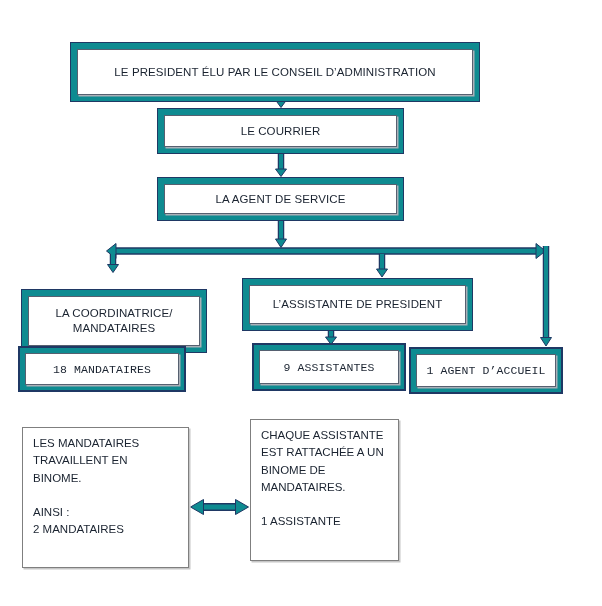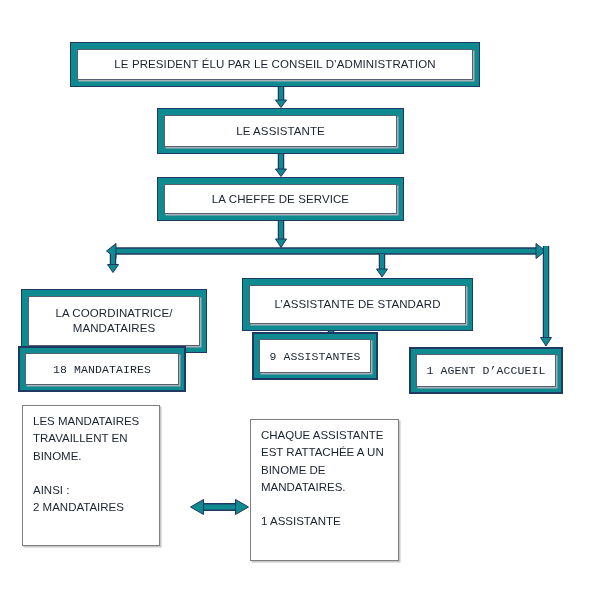--- a/index.html
+++ b/index.html
@@ -94,70 +94,70 @@
     </g>
 
     <g>
       <line class="ln-o" x1="202" y1="507" x2="237" y2="507" stroke-width="8"></line>
       <line class="ln-i" x1="202" y1="507" x2="237" y2="507" stroke-width="5"></line>
       <polygon class="hd" points="203.5,499.5 203.5,514.5 190.5,507"></polygon>
       <polygon class="hd" points="235.5,499.5 235.5,514.5 248.5,507"></polygon>
     </g>
   </svg>
 
-  <div class="node" style="left:70px;top:42px;width:410px;height:45px">
+  <div class="node" style="left:70px;top:42px;width:410px;height:60px">
     <div class="node-inner">
       <span class="node-label">LE PRESIDENT ÉLU PAR LE CONSEIL D’ADMINISTRATION</span>
     </div>
   </div>
 
   <div class="node" style="left:157px;top:108px;width:247px;height:46px">
     <div class="node-inner">
-      <span class="node-label">LE ASSISTANTE</span>
+      <span class="node-label">LE COURRIER</span>
     </div>
   </div>
 
   <div class="node" style="left:157px;top:177px;width:247px;height:44px">
     <div class="node-inner">
-      <span class="node-label">LA CHEFFE DE SERVICE</span>
+      <span class="node-label">LA AGENT DE SERVICE</span>
     </div>
   </div>
 
   <div class="node" style="left:21px;top:289px;width:186px;height:64px">
     <div class="node-inner">
       <span class="node-label">LA COORDINATRICE/
 MANDATAIRES</span>
     </div>
   </div>
 
   <div class="node" style="left:242px;top:278px;width:231px;height:53px">
     <div class="node-inner">
-      <span class="node-label">L’ASSISTANTE DE STANDARD</span>
+      <span class="node-label">L’ASSISTANTE DE PRESIDENT</span>
     </div>
   </div>
 
   <div class="node lvl3" style="left:18px;top:346px;width:168px;height:46px">
     <div class="node-inner">
       <span class="node-label">18 MANDATAIRES</span>
     </div>
   </div>
 
-  <div class="node lvl3" style="left:252px;top:332px;width:126px;height:48px">
+  <div class="node lvl3" style="left:252px;top:343px;width:154px;height:48px">
     <div class="node-inner">
       <span class="node-label">9 ASSISTANTES</span>
     </div>
   </div>
 
   <div class="node lvl3" style="left:409px;top:347px;width:154px;height:47px">
     <div class="node-inner">
       <span class="node-label">1 AGENT D’ACCUEIL</span>
     </div>
   </div>
 
-  <div class="note" style="left:22px;top:405px;width:138px;height:141px">LES MANDATAIRES
+  <div class="note" style="left:22px;top:427px;width:167px;height:141px">LES MANDATAIRES
 TRAVAILLENT EN
 BINOME.
 
 AINSI :
 2 MANDATAIRES</div>
 
   <div class="note" style="left:250px;top:419px;width:149px;height:142px">CHAQUE ASSISTANTE
 EST RATTACHÉE A UN
 BINOME DE
 MANDATAIRES.

